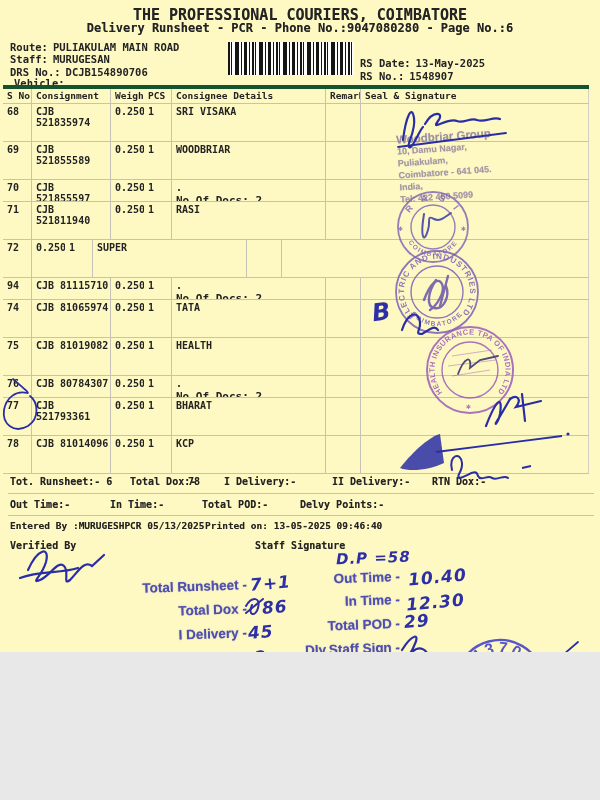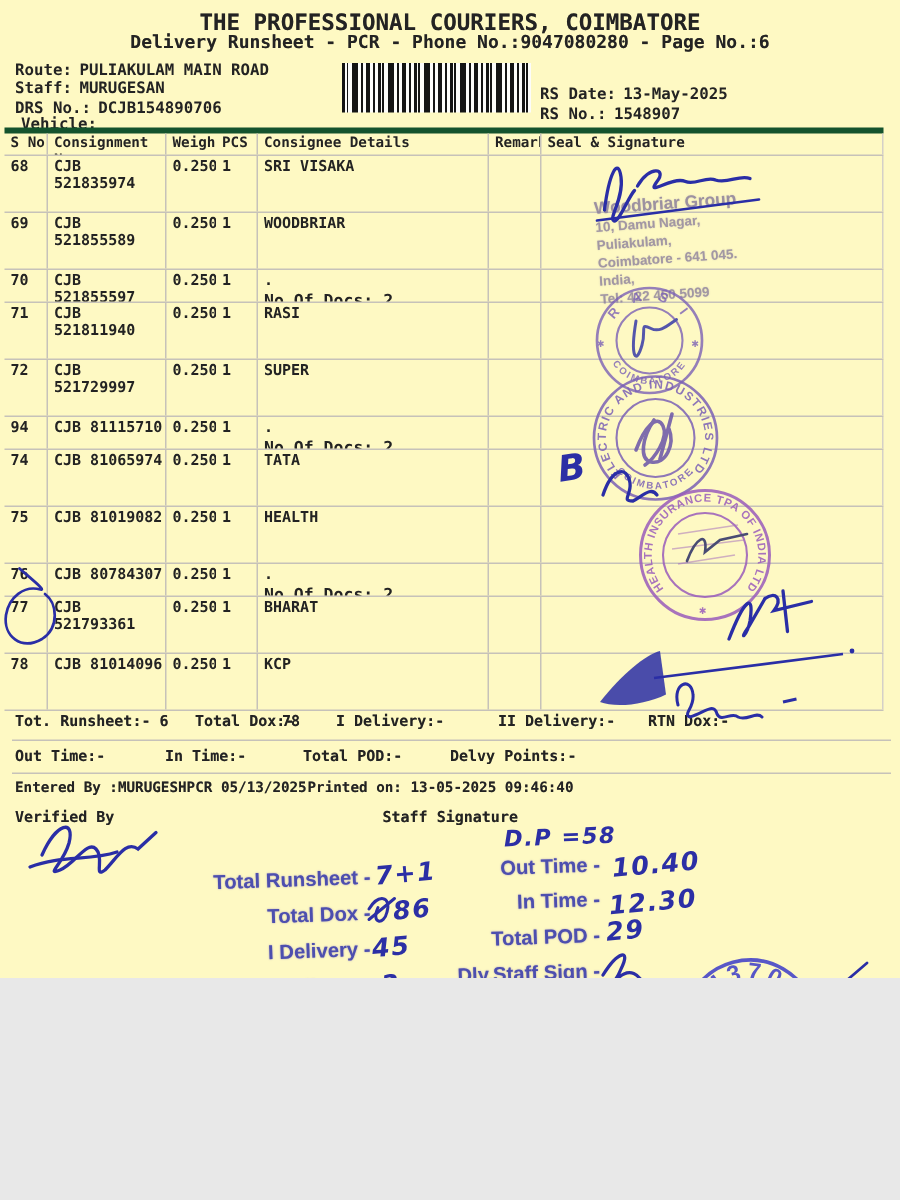--- a/index.html
+++ b/index.html
@@ -136,21 +136,20 @@
       <div class="cell c-cons">
         <div>RASI</div>
         <div class="docs"></div>
       </div>
       <div class="cell c-rem"></div>
       <div class="cell c-seal"></div>
     </div>
 
     <div class="trow">
       <div class="cell c-sno">72</div>
-      <div class="cell c-con">CJB 521729997</div>
       <div class="cell c-wt">0.250</div>
       <div class="cell c-pcs">1</div>
       <div class="cell c-cons">
         <div>SUPER</div>
         <div class="docs"></div>
       </div>
       <div class="cell c-rem"></div>
       <div class="cell c-seal"></div>
     </div>
 

